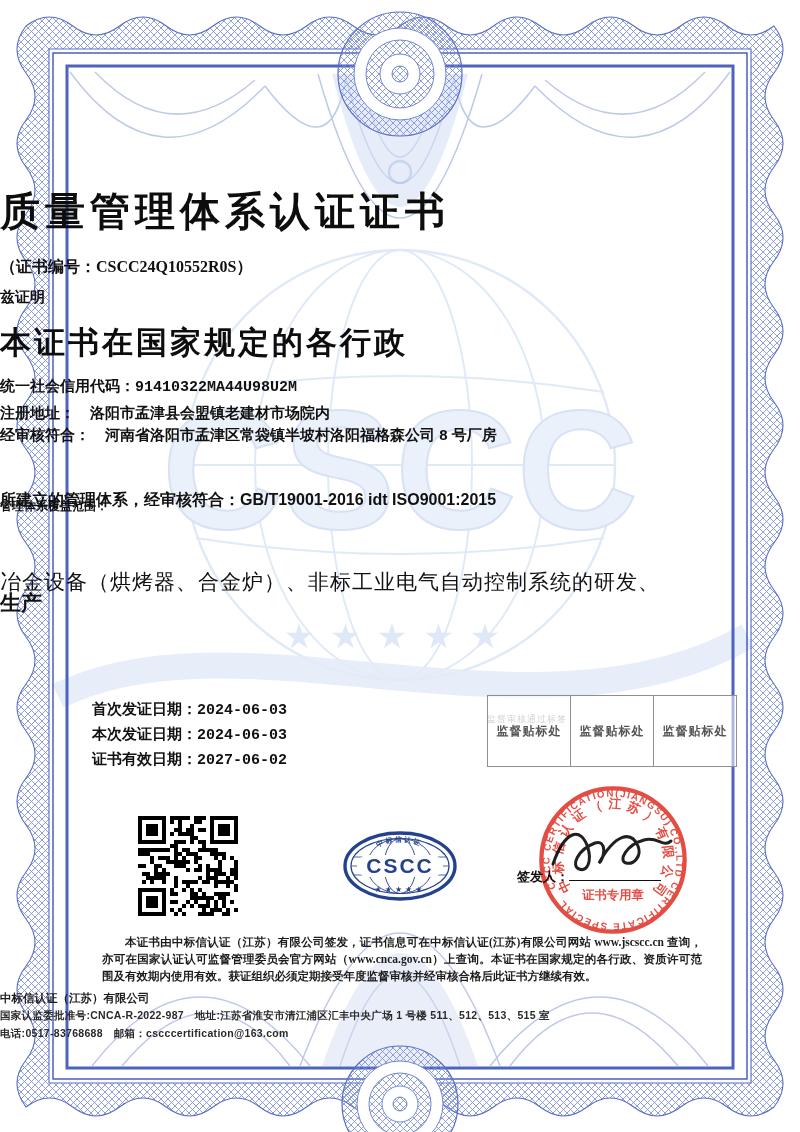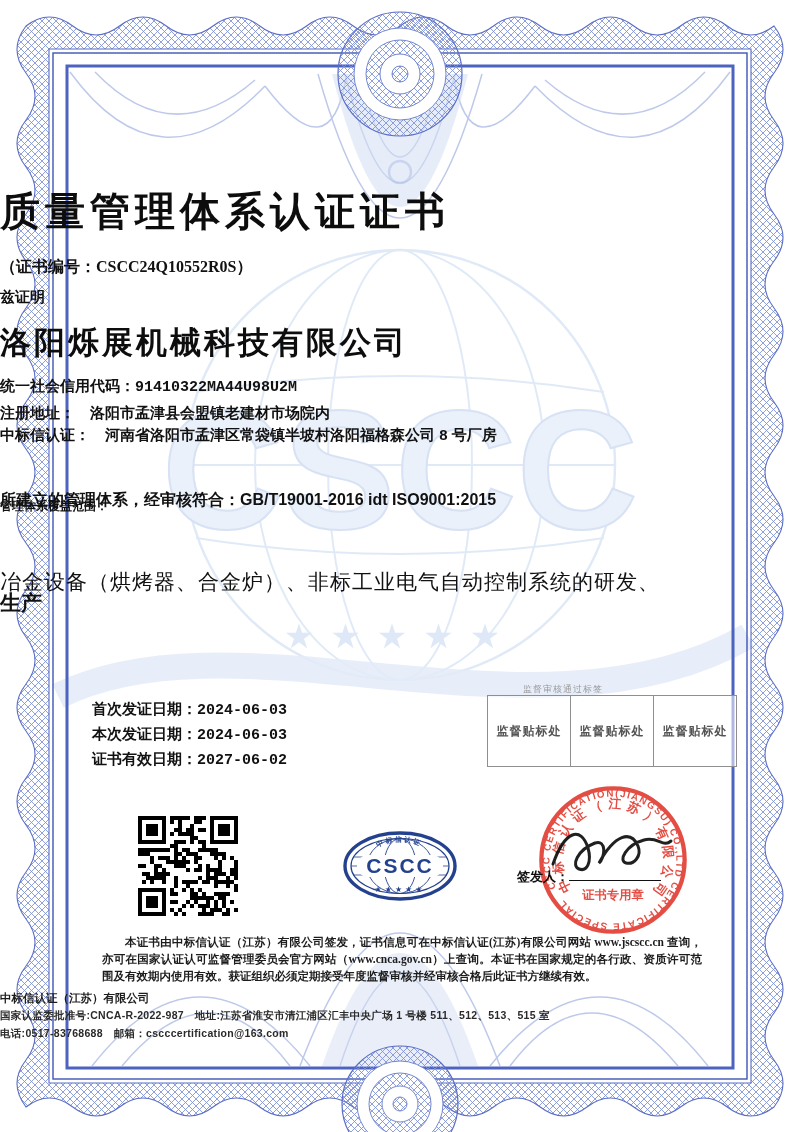--- a/index.html
+++ b/index.html
@@ -21,21 +21,21 @@
   .addr1{top:404px;font-size:15px;font-weight:700;}
   .addr2{top:426px;font-size:15px;font-weight:700;}
   .std{top:490px;font-size:16px;font-weight:700;}
   .scopelbl{top:498px;font-size:12px;font-weight:700;}
   .scope1{top:568px;font-family:"Liberation Serif",serif;font-size:21px;font-weight:400;letter-spacing:1px;}
   .scope2{top:589px;font-family:"Liberation Serif",serif;font-size:21px;font-weight:700;}
 
   .dates{left:92px;top:697px;font-size:15px;font-weight:700;line-height:23px;white-space:nowrap;}
   .dates .mono{font-family:"Liberation Mono","DejaVu Sans Mono",monospace;font-weight:700;}
 
-  .sup-cap{left:487px;top:683px;font-size:9px;color:#9a9a9a;letter-spacing:1px;margin-left:36px;}
+  .sup-cap{left:487px;top:713px;font-size:9px;color:#9a9a9a;letter-spacing:1px;}
   .slots{left:487px;top:695px;display:flex;}
   .slot{width:82px;height:70px;border:1px solid #8f8f8f;margin-left:-1px;display:flex;
         align-items:center;justify-content:center;font-size:12px;color:#555;font-weight:600;
         letter-spacing:1px;background:rgba(255,255,255,.55);}
   .slot:first-child{margin-left:0;}
 
   .qr{left:138px;top:816px;width:100px;height:100px;}
   .logo{left:341px;top:830px;}
   .signer{left:517px;top:868px;font-size:13px;font-weight:700;color:#101010;z-index:2;white-space:nowrap;}
   .sig-line{display:inline-block;width:92px;border-bottom:1.5px solid #101010;height:12px;}
@@ -118,30 +118,30 @@
       <circle r="43" fill="#fff" stroke="#7487cf"></circle>
       <circle r="31" fill="url(#net)" stroke="#7487cf"></circle>
       <circle r="18" fill="#fff" stroke="#7487cf"></circle>
       <circle r="7" fill="url(#net)" stroke="#7487cf"></circle>
     </g>
   </svg>
 
   <div class="abs ctr layer title">质量管理体系认证证书</div>
   <div class="abs ctr layer certno">（证书编号：CSCC24Q10552R0S）</div>
   <div class="abs ctr layer hereby">兹证明</div>
-  <div class="abs ctr layer company">洛阳烁展机械科技有限公司</div>
+  <div class="abs ctr layer company">本证书在国家规定的各行政</div>
 
   <div class="abs ctr layer credit">
     <span>统一社会信用代码：</span><span class="mono">91410322MA44U98U2M</span>
   </div>
   <div class="abs ctr layer addr1">
     <span>注册地址：　</span><span>洛阳市孟津县会盟镇老建材市场院内</span>
   </div>
   <div class="abs ctr layer addr2">
-    <span>中标信认证：　</span><span>河南省洛阳市孟津区常袋镇半坡村洛阳福格森公司 8 号厂房</span>
+    <span>经审核符合：　</span><span>河南省洛阳市孟津区常袋镇半坡村洛阳福格森公司 8 号厂房</span>
   </div>
 
   <div class="abs ctr layer std">所建立的管理体系，经审核符合：GB/T19001-2016 idt ISO9001:2015</div>
   <div class="abs ctr layer scopelbl">管理体系覆盖范围：</div>
   <div class="abs ctr layer scope1">冶金设备（烘烤器、合金炉）、非标工业电气自动控制系统的研发、</div>
   <div class="abs ctr layer scope2">生产</div>
 
   <div class="abs layer dates">
     <div>
       <span>首次发证日期：</span><span class="mono">2024-06-03</span>

